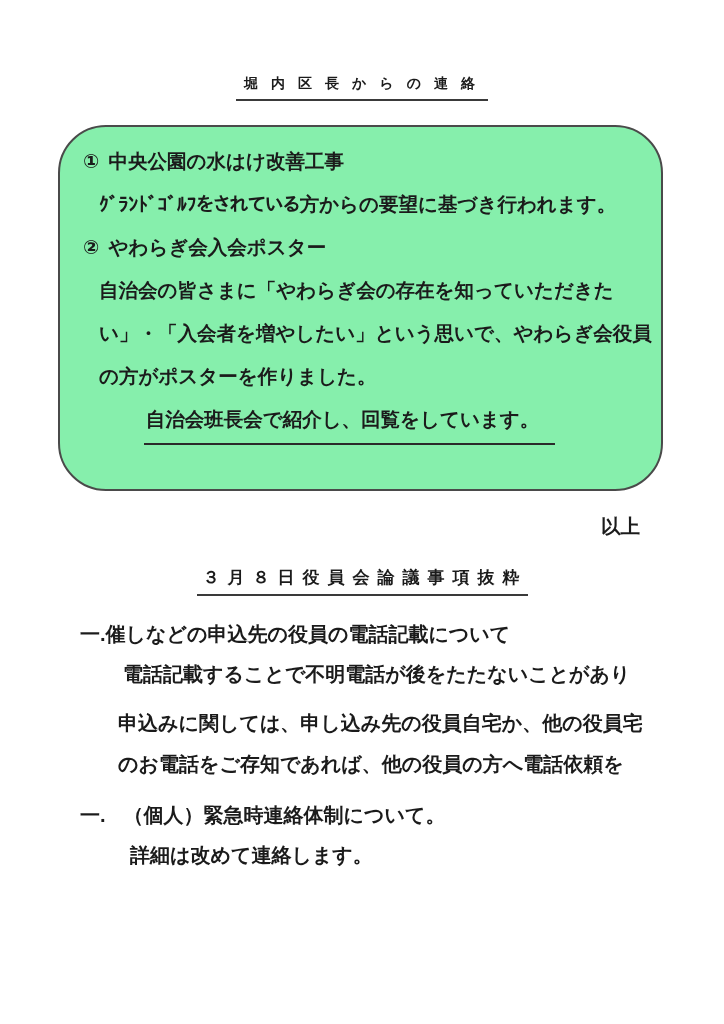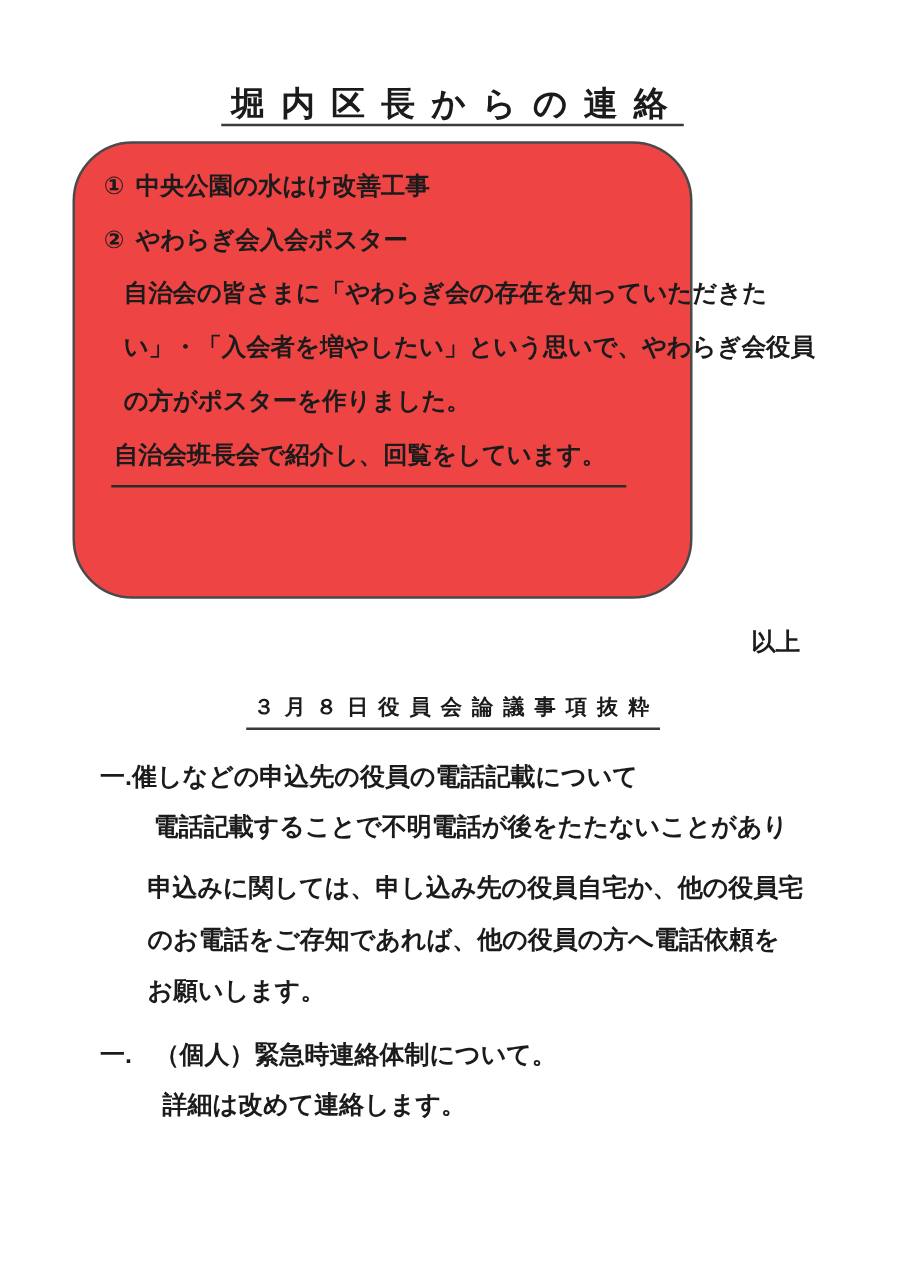--- a/index.html
+++ b/index.html
@@ -9,40 +9,40 @@
     overflow: hidden;
     font-family: "Liberation Sans", "DejaVu Sans", sans-serif;
     color: #1b1b1b;
   }
   .page { position: relative; width: 724px; height: 1024px; background: #ffffff; }
 
   
   .doc-title {
     padding-top: 70px;
     text-align: center;
-    font-size: 27px;
+    font-size: 14px;
     font-weight: 700;
     line-height: 26px;
   }
   .title-underline {
     display: inline-block;
     letter-spacing: 13px;
     padding: 0 0 3px 8px;
     border-bottom: 2px solid #3a3a3a;
   }
 
   
   .notice-box {
-    margin: 12px 0 0 58px;
-    width: 496px;
+    margin: 24px 0 0 58px;
+    width: 605px;
     height: 366px;
     border: 2px solid #4a4a4a;
     border-radius: 48px;
     padding-top: 13px;
-    background: #ef4444;
+    background: #86efac;
   }
   .box-line {
     line-height: 43px;
     font-size: 19.5px;
     font-weight: 600;
     white-space: nowrap;
   }
   .ind1 { padding-left: 23px; }
   .ind2 { padding-left: 39px; }
   .marker { display: inline-block; margin-right: 9px; }
@@ -103,20 +103,21 @@
 <div class="page">
 
   <div class="doc-title">
     <span class="title-underline">堀内区長からの連絡</span>
   </div>
 
   <div class="notice-box">
     <div class="box-line ind1">
       <span class="marker">①</span><span>中央公園の水はけ改善工事</span>
     </div>
+    <div class="box-line ind2">ｸﾞﾗﾝﾄﾞｺﾞﾙﾌをされている方からの要望に基づき行われます。</div>
 
     <div class="box-line ind1">
       <span class="marker">②</span><span>やわらぎ会入会ポスター</span>
     </div>
     <div class="box-line ind2">自治会の皆さまに「やわらぎ会の存在を知っていただきた</div>
     <div class="box-line ind2">い」・「入会者を増やしたい」という思いで、やわらぎ会役員</div>
     <div class="box-line ind2">の方がポスターを作りました。</div>
 
     <div class="box-line em">
       <span class="em-text">自治会班長会で紹介し、回覧をしています。</span>
@@ -131,21 +132,20 @@
 
   <div class="minutes">
 
     <div class="m-row m-head">
       <span class="m-marker">一.</span>
       <span class="m-title">催しなどの申込先の役員の電話記載について</span>
     </div>
     <div class="m-row cont c1">電話記載することで不明電話が後をたたないことがあり</div>
     <div class="m-row cont sp">申込みに関しては、申し込み先の役員自宅か、他の役員宅</div>
     <div class="m-row cont">のお電話をご存知であれば、他の役員の方へ電話依頼を</div>
-    <div class="m-row cont">お願いします。</div>
 
     <div class="m-row m-head sp2">
       <span class="m-marker">一.</span>
       <span class="m-title2">（個人）緊急時連絡体制について。</span>
     </div>
     <div class="m-row cont c2">詳細は改めて連絡します。</div>
   </div>
 
 </div>
 

